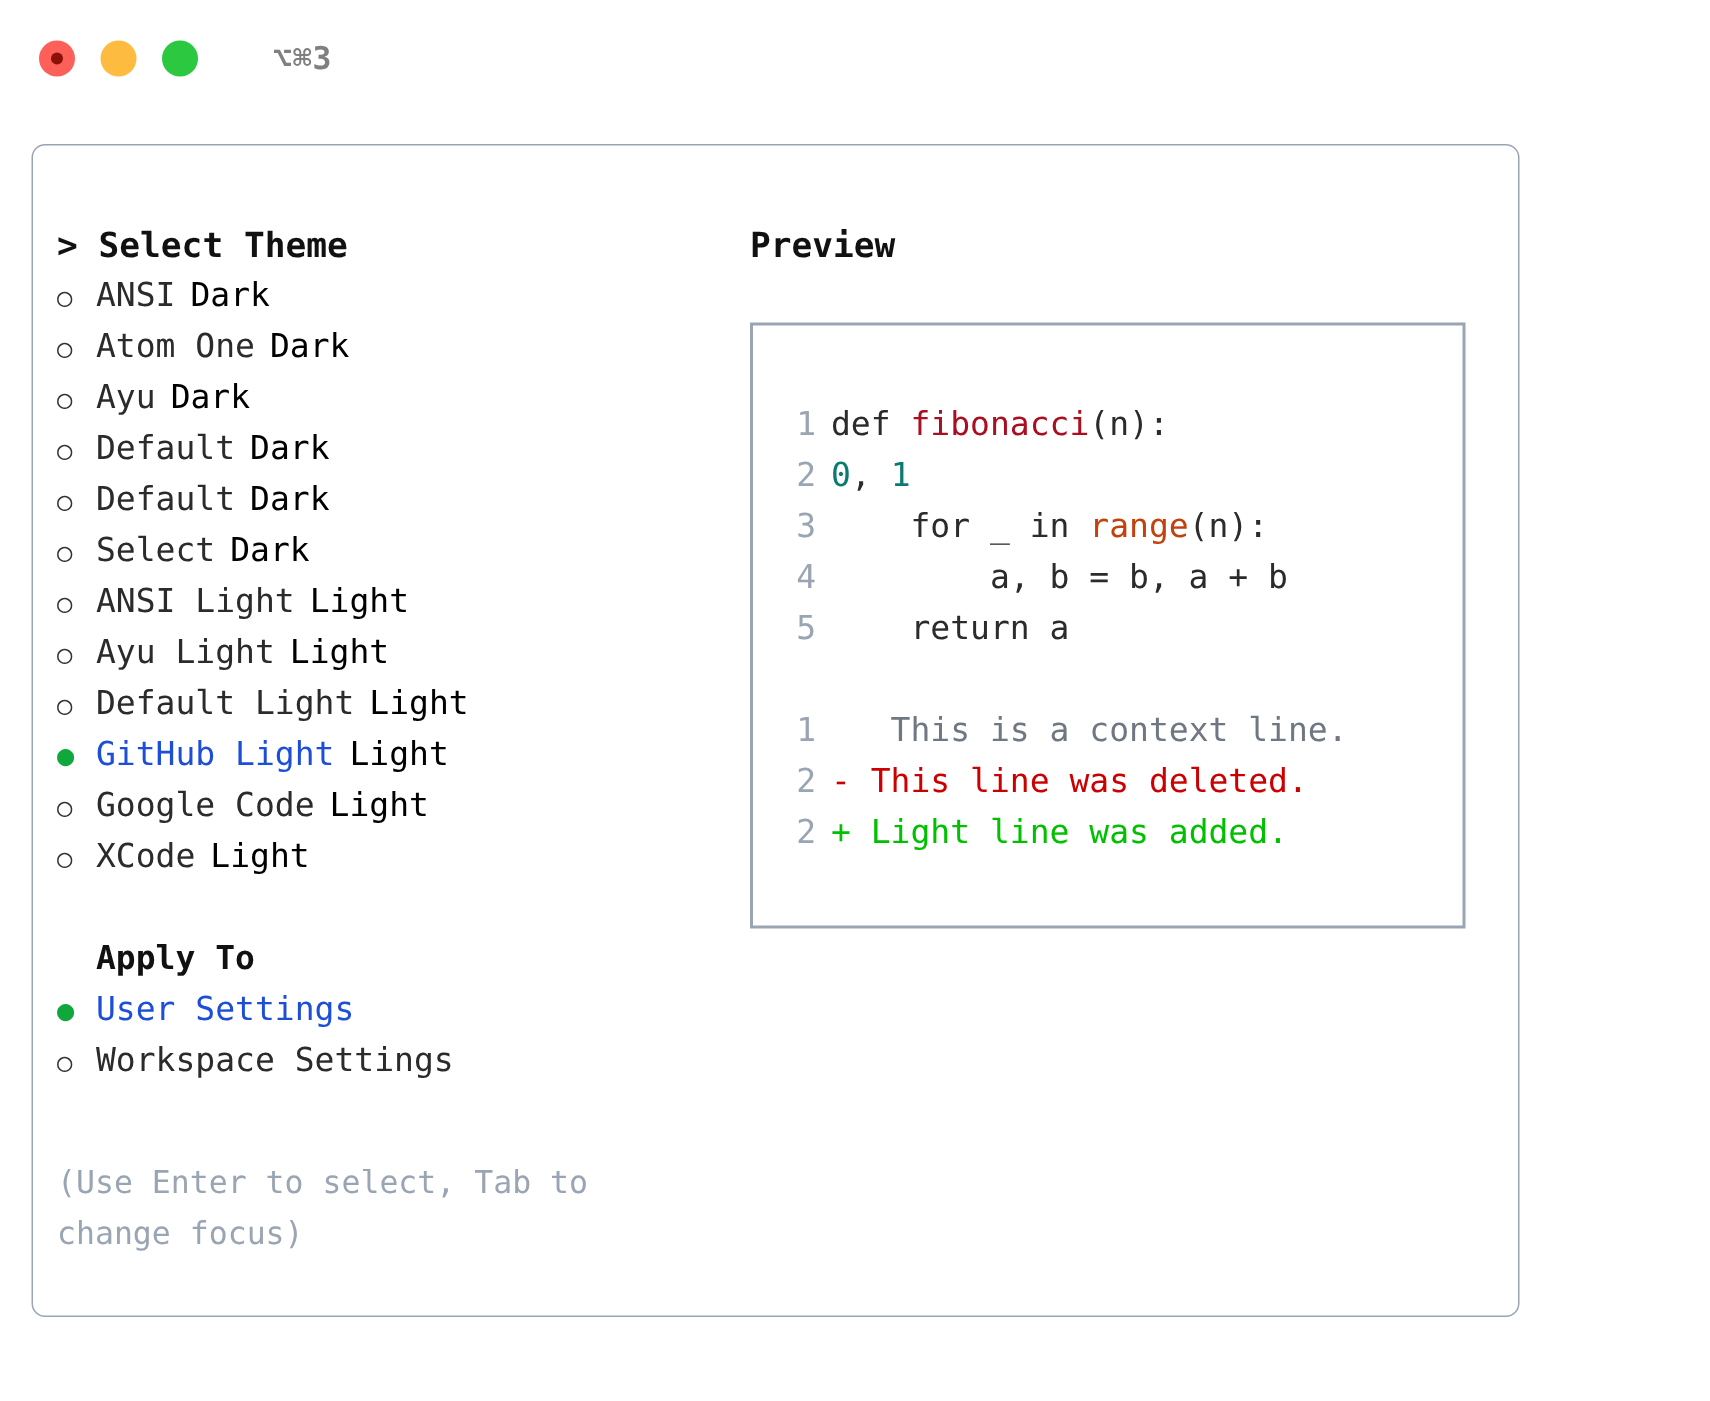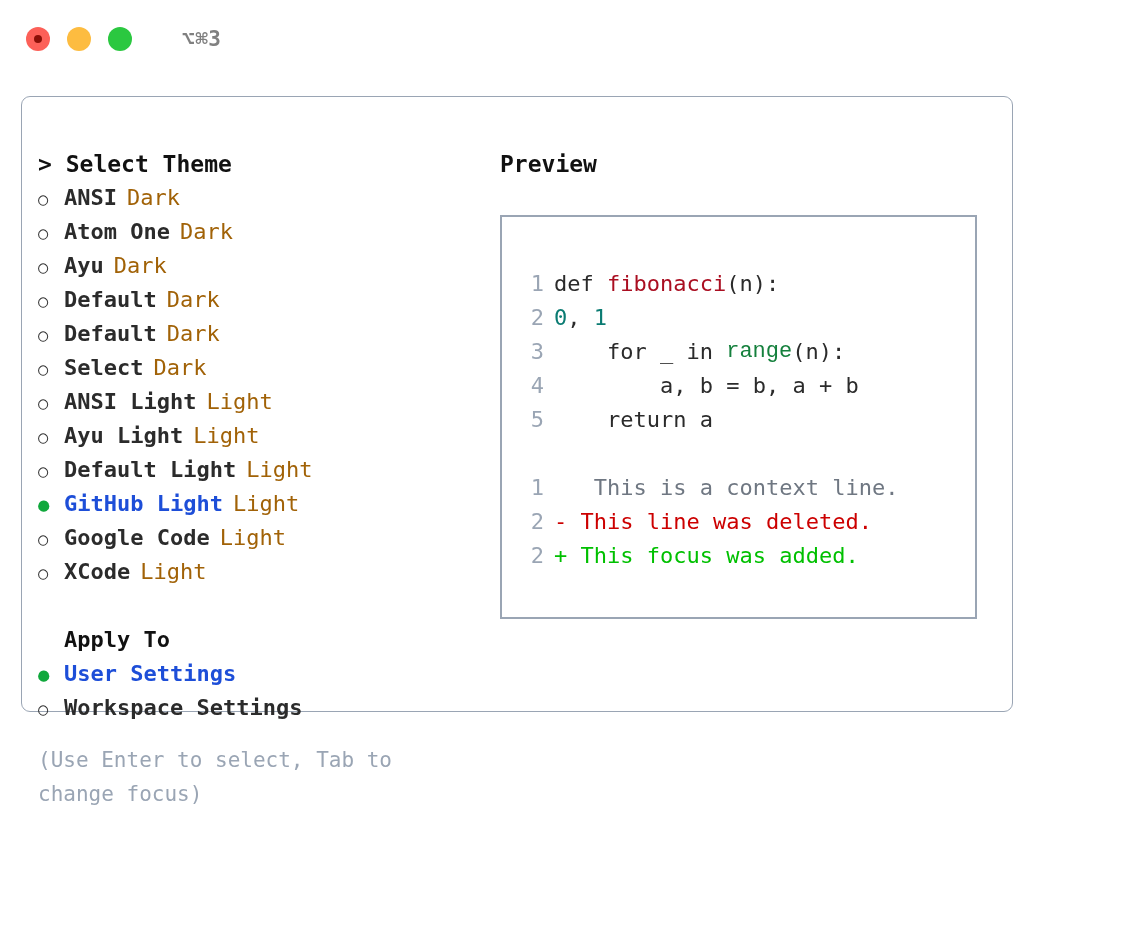--- a/index.html
+++ b/index.html
@@ -63,21 +63,21 @@
     letter-spacing: 0.5px;
     white-space: pre;
   }
 
   
   .panel {
     position: absolute;
     left: 21px;
     top: 96px;
     width: 992px;
-    height: 616px;
+    height: 782px;
     border: 1px solid #9aa5b4;
     border-radius: 9px;
     box-sizing: border-box;
     background: #ffffff;
   }
 
   .columns {
     position: absolute;
     left: 0; top: 0;
     width: 100%; height: 100%;
@@ -107,41 +107,41 @@
     white-space: pre;
   }
   .marker {
     width: 26px;
     flex: 0 0 26px;
     color: #333333;
     font-size: 17px;
     line-height: 34px;
   }
   .marker.sel { color: #10a83c; font-size: 19px; }
-  .row-label { color: #2b2b2b; font-weight: bold; }
+  .row-label { color: #2b2b2b; }
   .row.selected .row-label { color: #1d4ed8; }
   .row-tag {
-    color: #a16207;
+    color: #000000;
     margin-left: 10px;
     text-align: right;
   }
 
   .group-gap { height: 34px; }
 
   .group-header {
     font-size: 22px;
     font-weight: bold;
     color: #111111;
     line-height: 34px;
     padding-left: 26px;
     white-space: pre;
   }
 
   .hint {
-    margin-top: 18px;
+    margin-top: 46px;
     font-size: 21px;
     line-height: 34px;
     color: #9aa5b4;
     width: 400px;
   }
 
   
   .right-col {
     position: absolute;
     left: 478px;
@@ -174,21 +174,21 @@
   .lineno {
     width: 28px;
     flex: 0 0 28px;
     text-align: right;
     color: #9aa5b4;
     margin-right: 10px;
   }
   .code-text { color: #2b2b2b; }
   .tok-fn   { color: #aa0e21; }
   .tok-num  { color: #0a7b72; }
-  .tok-call { color: #15803d; font-family: Liberation Mono, monospace; }
+  .tok-call { color: #c2410c; }
 
   .blank-line { height: 34px; }
 
   .diff-ctx { color: #6f7782; }
   .diff-del { color: #cc0000; }
   .diff-add { color: #00c000; }
 </style>
 </head>
 <body>
 
@@ -245,20 +245,20 @@
               <div class="code-line"><span class="lineno">1</span><span class="code-text">def </span><span class="tok-fn">fibonacci</span><span class="code-text">(n):</span></div>
               <div class="code-line"><span class="lineno">2</span><span class="tok-num">0</span><span class="code-text">, </span><span class="tok-num">1</span></div>
               <div class="code-line"><span class="lineno">3</span><span class="code-text">    for _ in </span><span class="tok-call">range</span><span class="code-text">(n):</span></div>
               <div class="code-line"><span class="lineno">4</span><span class="code-text">        a, b = b, a + b</span></div>
               <div class="code-line"><span class="lineno">5</span><span class="code-text">    return a</span></div>
             </div>
           <div class="blank-line"></div>
           <div id="diff-block">
               <div class="code-line"><span class="lineno">1</span><span class="diff-ctx"> </span><span class="diff-ctx">  This is a context line.</span></div>
               <div class="code-line"><span class="lineno">2</span><span class="diff-del">-</span><span class="diff-del"> This line was deleted.</span></div>
-              <div class="code-line"><span class="lineno">2</span><span class="diff-add">+</span><span class="diff-add"> This focus was added.</span></div>
+              <div class="code-line"><span class="lineno">2</span><span class="diff-add">+</span><span class="diff-add"> Light line was added.</span></div>
             </div>
         </div>
       </div>
 
     </div>
   </div>
 </div>
 
 </body></html>

